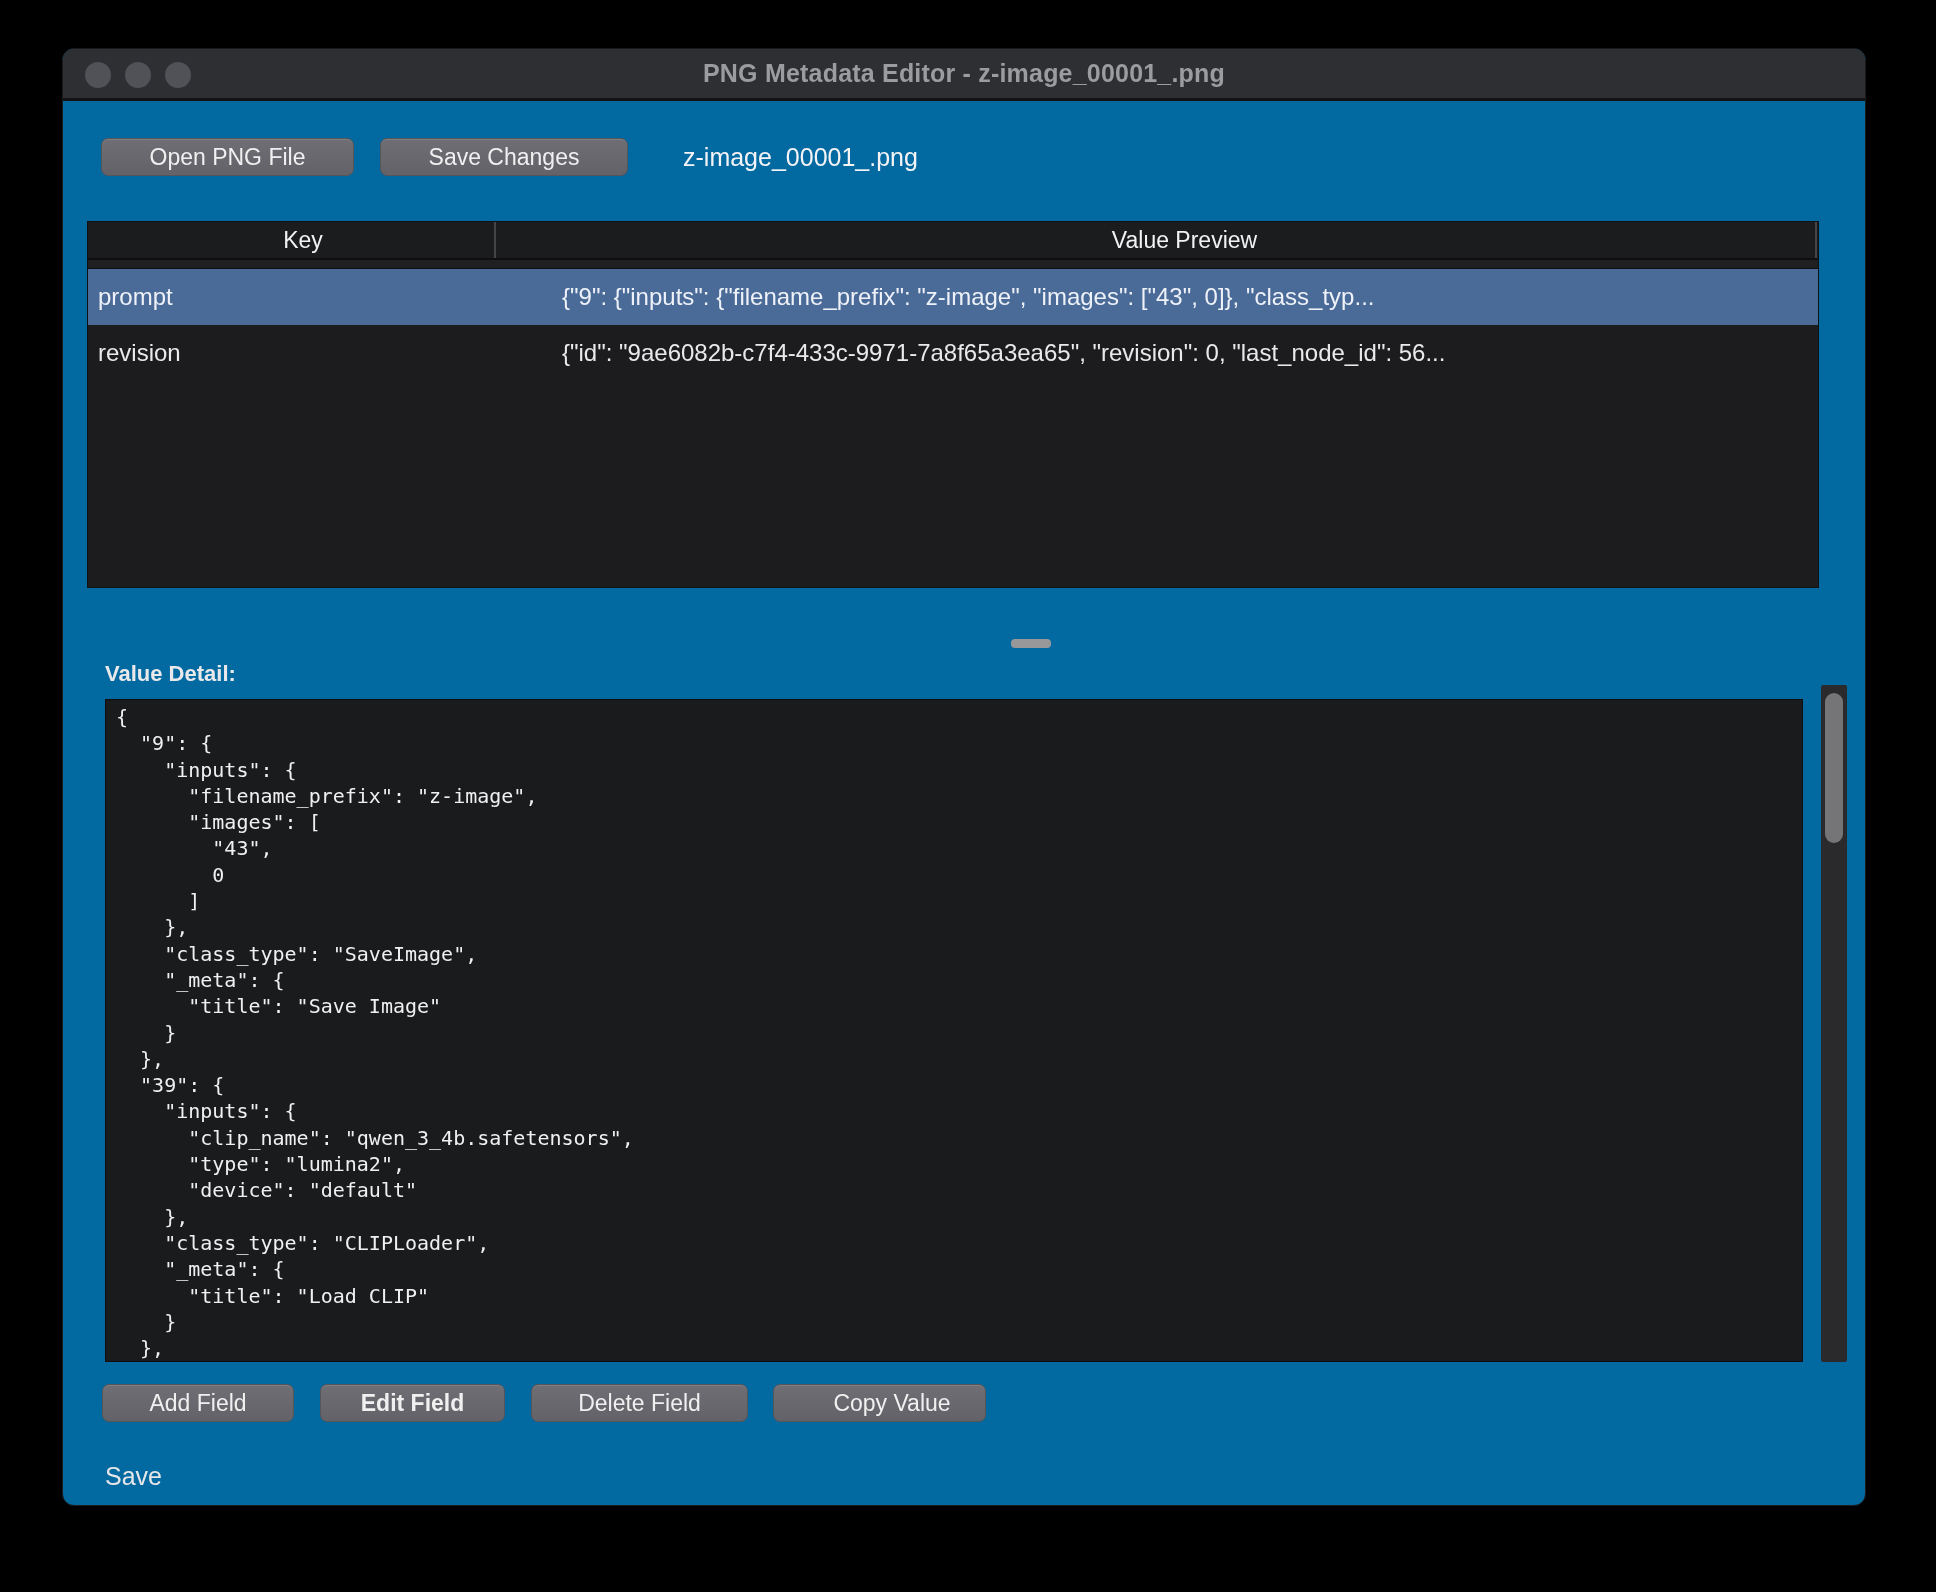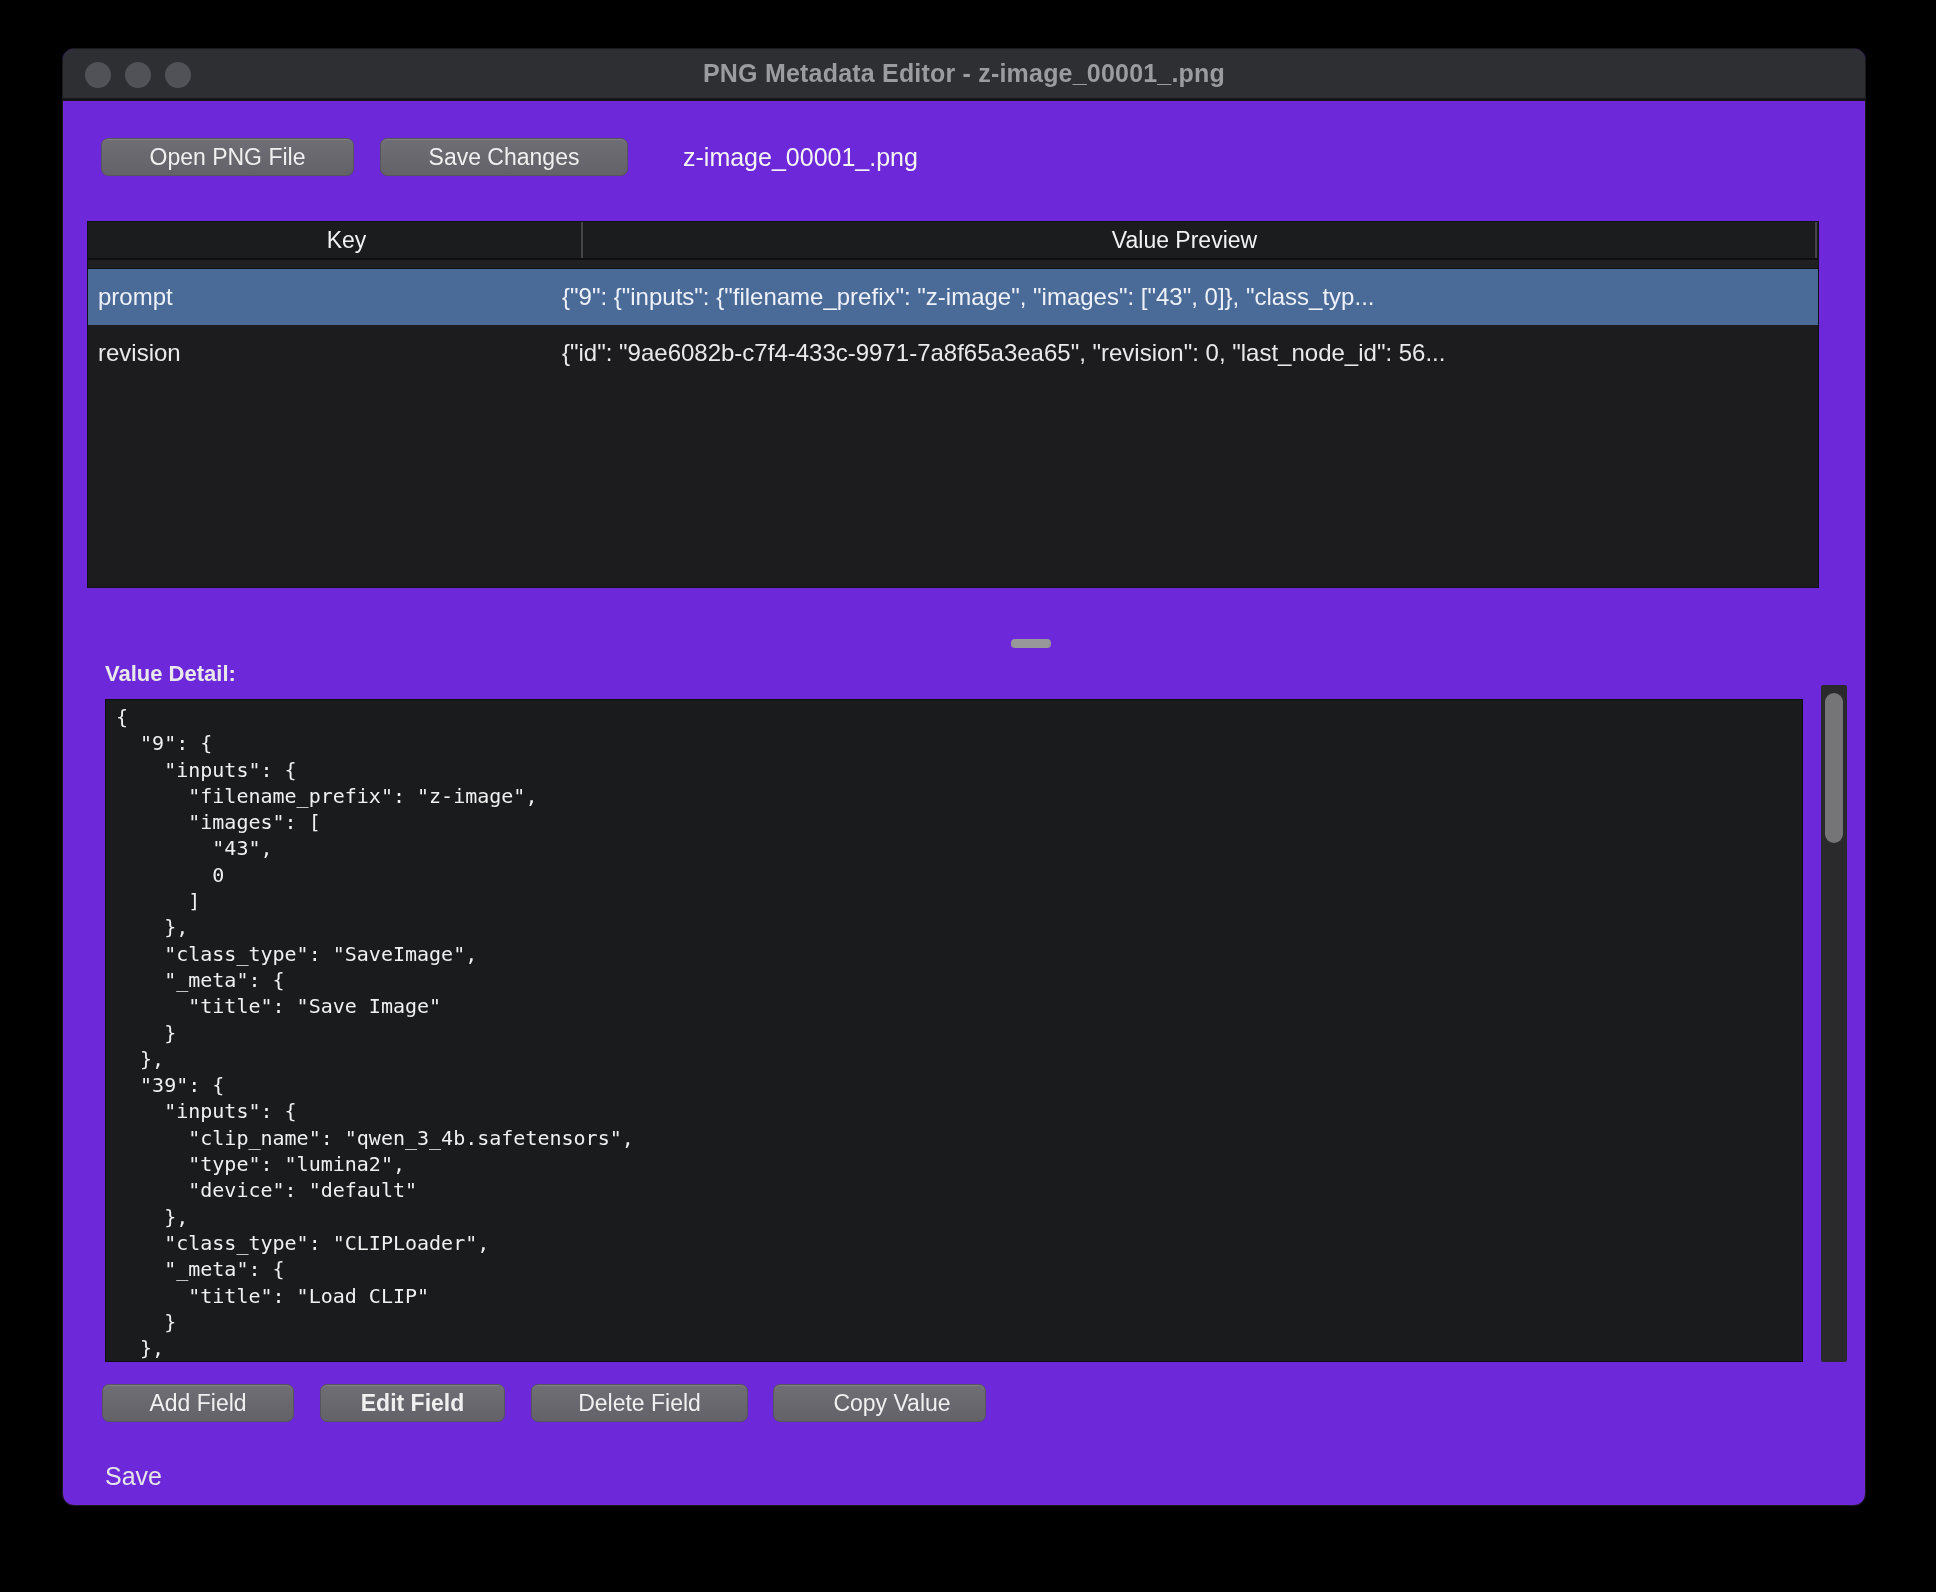--- a/index.html
+++ b/index.html
@@ -1,21 +1,21 @@
 <!DOCTYPE html>
 <html><head>
 <meta charset="utf-8">
 <style>
   * { margin: 0; padding: 0; box-sizing: border-box; }
   html, body { width: 1936px; height: 1592px; background: #000; overflow: hidden;
     font-family: "Liberation Sans", sans-serif; }
 
   .window {
     position: absolute; left: 62px; top: 48px; width: 1804px; height: 1458px;
-    background: #6d28d9; border-radius: 12px; overflow: hidden;
+    background: #0369a1; border-radius: 12px; overflow: hidden;
     border: 1px solid #1a1a1c;
   }
 
   
   .titlebar {
     position: absolute; left: 0; top: 0; width: 100%; height: 52px;
     background: #2e2f32; border-bottom: 3px solid #141416;
     display: flex; align-items: center; justify-content: center;
   }
   .traffic { position: absolute; left: 22px; top: 0; height: 52px; display: flex; align-items: center; gap: 14px; }
@@ -37,21 +37,21 @@
   .filename-label { position: absolute; left: 620px; top: 94px; color: #f4f4f6; font-size: 25px; }
 
   
   .kv-table {
     position: absolute; left: 24px; top: 172px; width: 1732px; height: 367px;
     background: #1c1c1e; border: 1px solid #121214;
   }
   .kv-header { position: relative; height: 38px; background: #1b1c1e;
     border-bottom: 2px solid #0f0f10; }
   .kv-header .col-key {
-    position: absolute; left: 0; top: 0; width: 495px; height: 100%;
+    position: absolute; left: 0; top: 0; width: 408px; height: 100%;
     display: flex; align-items: center; justify-content: center;
     color: #f2f2f3; font-size: 23px; font-weight: 500;
     border-right: 2px solid #454548;
     padding-left: 24px;
   }
   .kv-header .col-value {
     position: absolute; left: 466px; top: 0; width: 1263px; height: 100%;
     display: flex; align-items: center; justify-content: center;
     color: #f2f2f3; font-size: 23px; font-weight: 500;
     border-right: 2px solid #454548;

